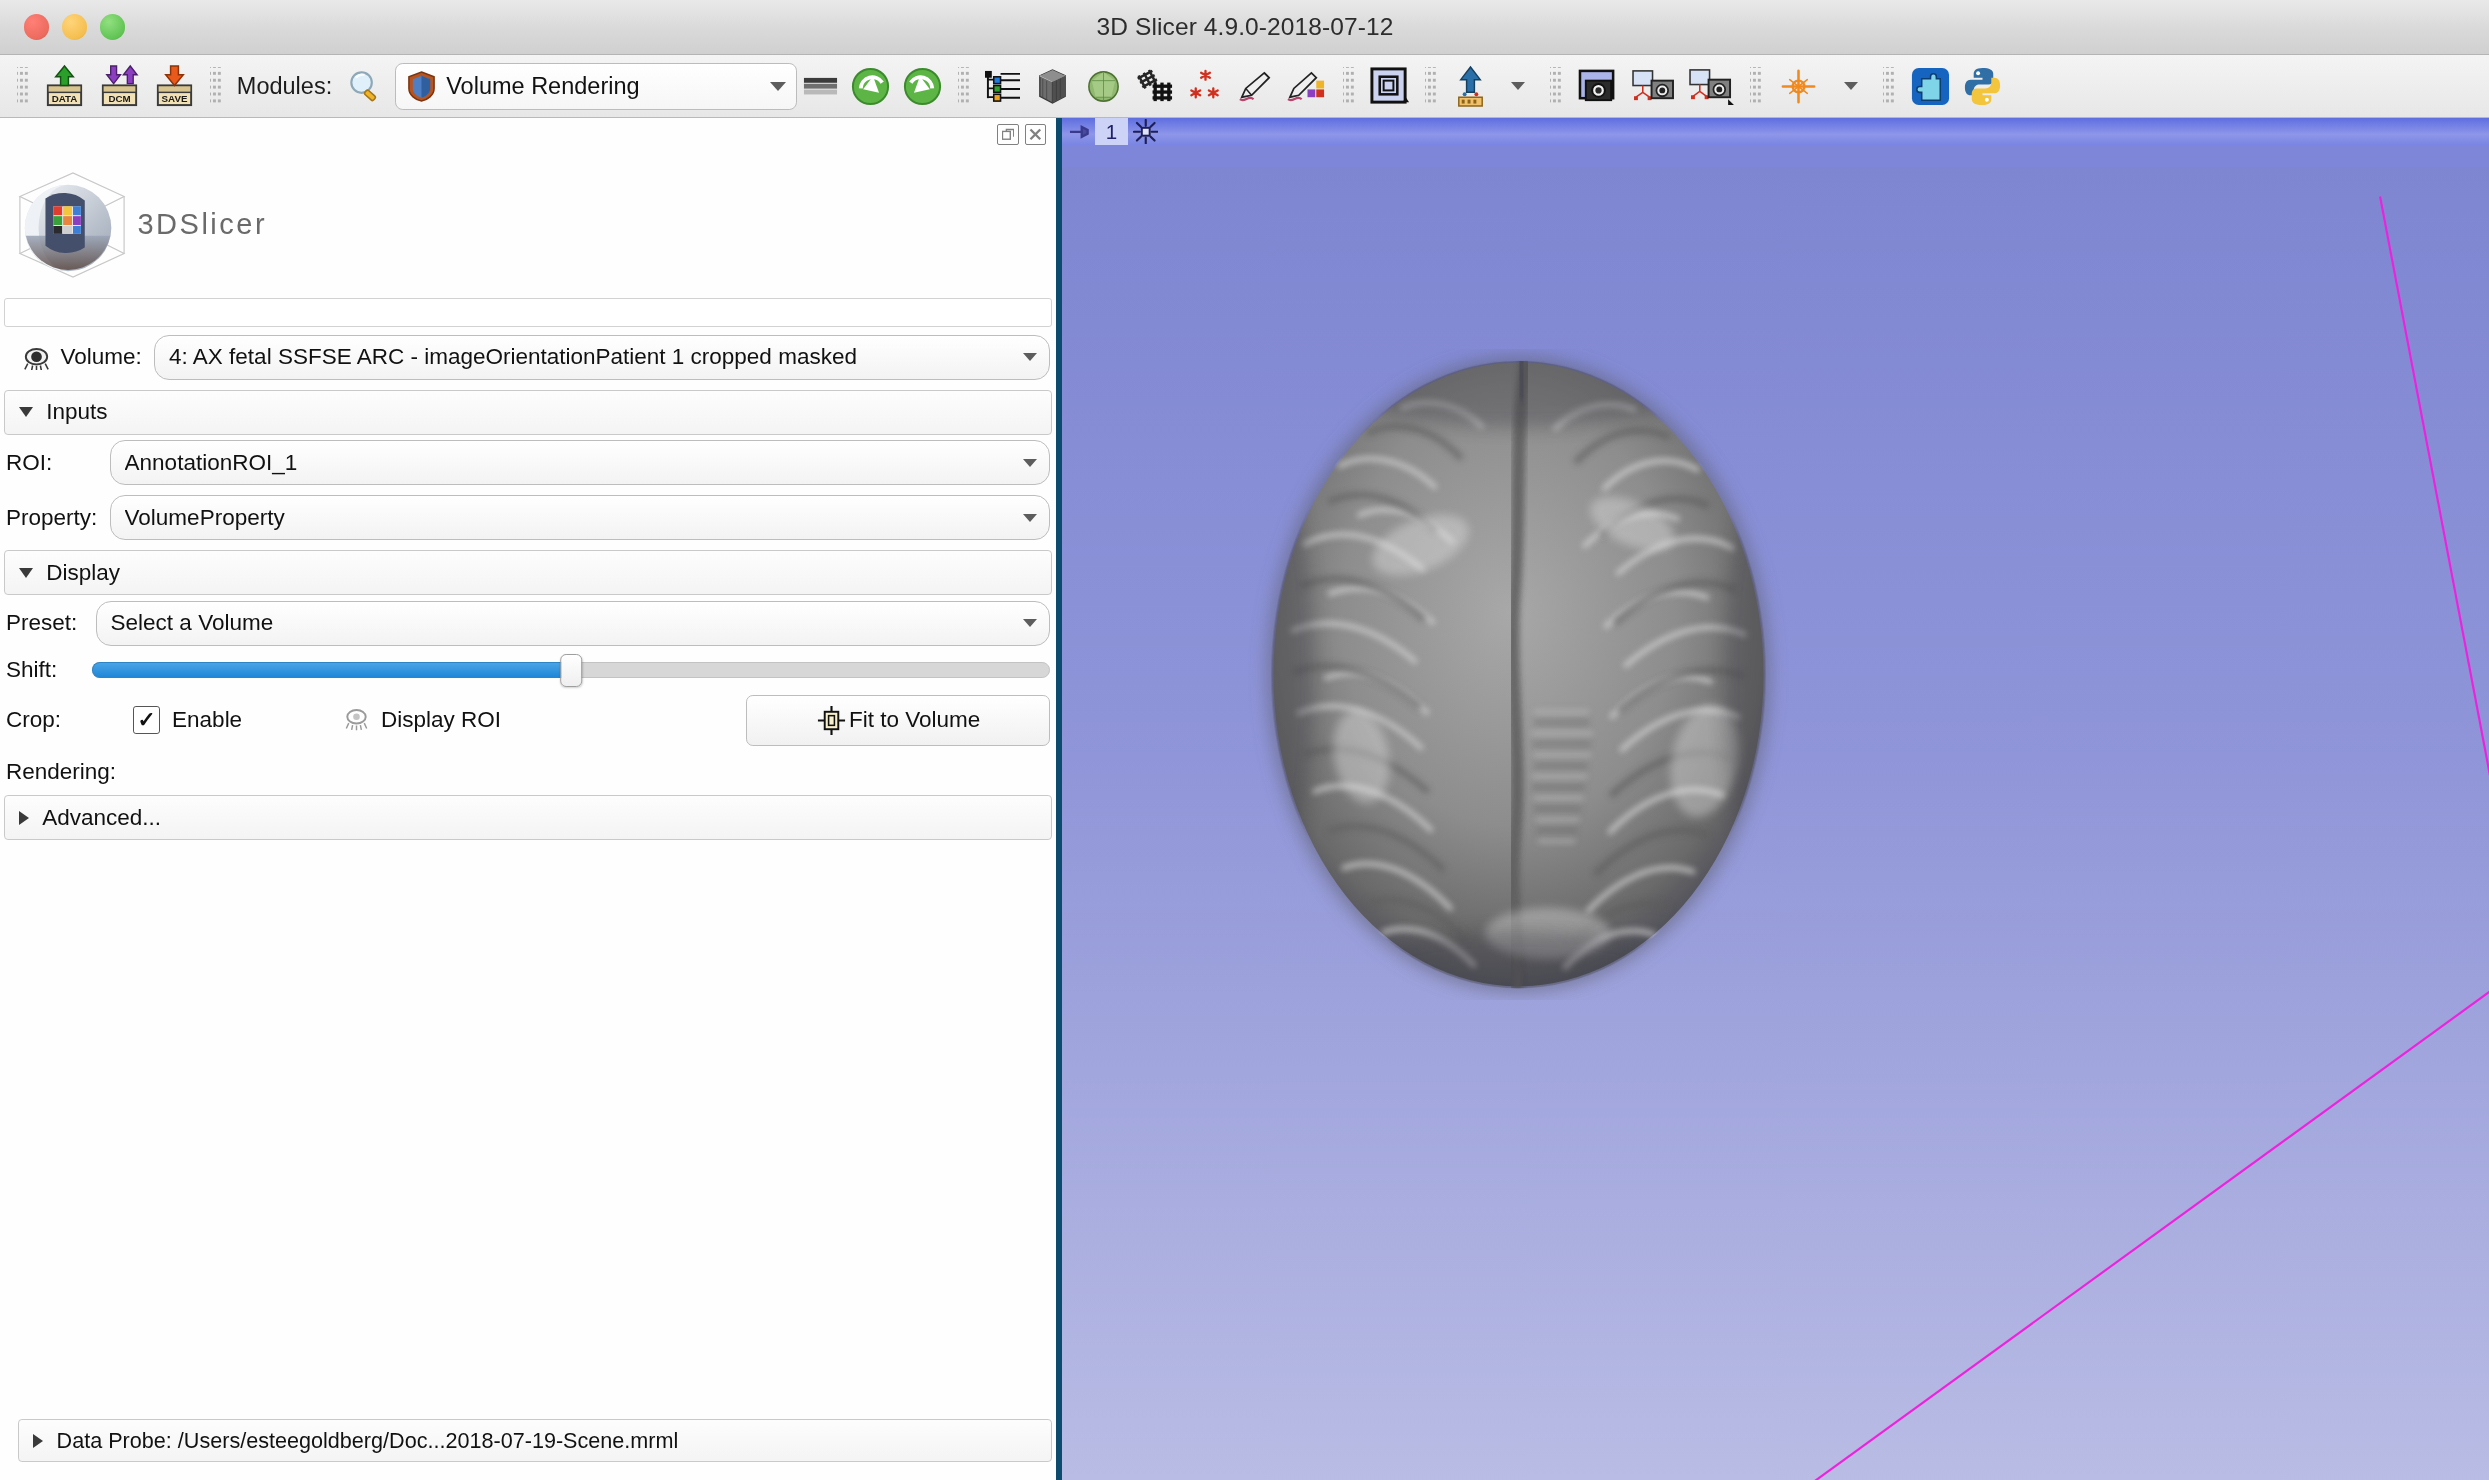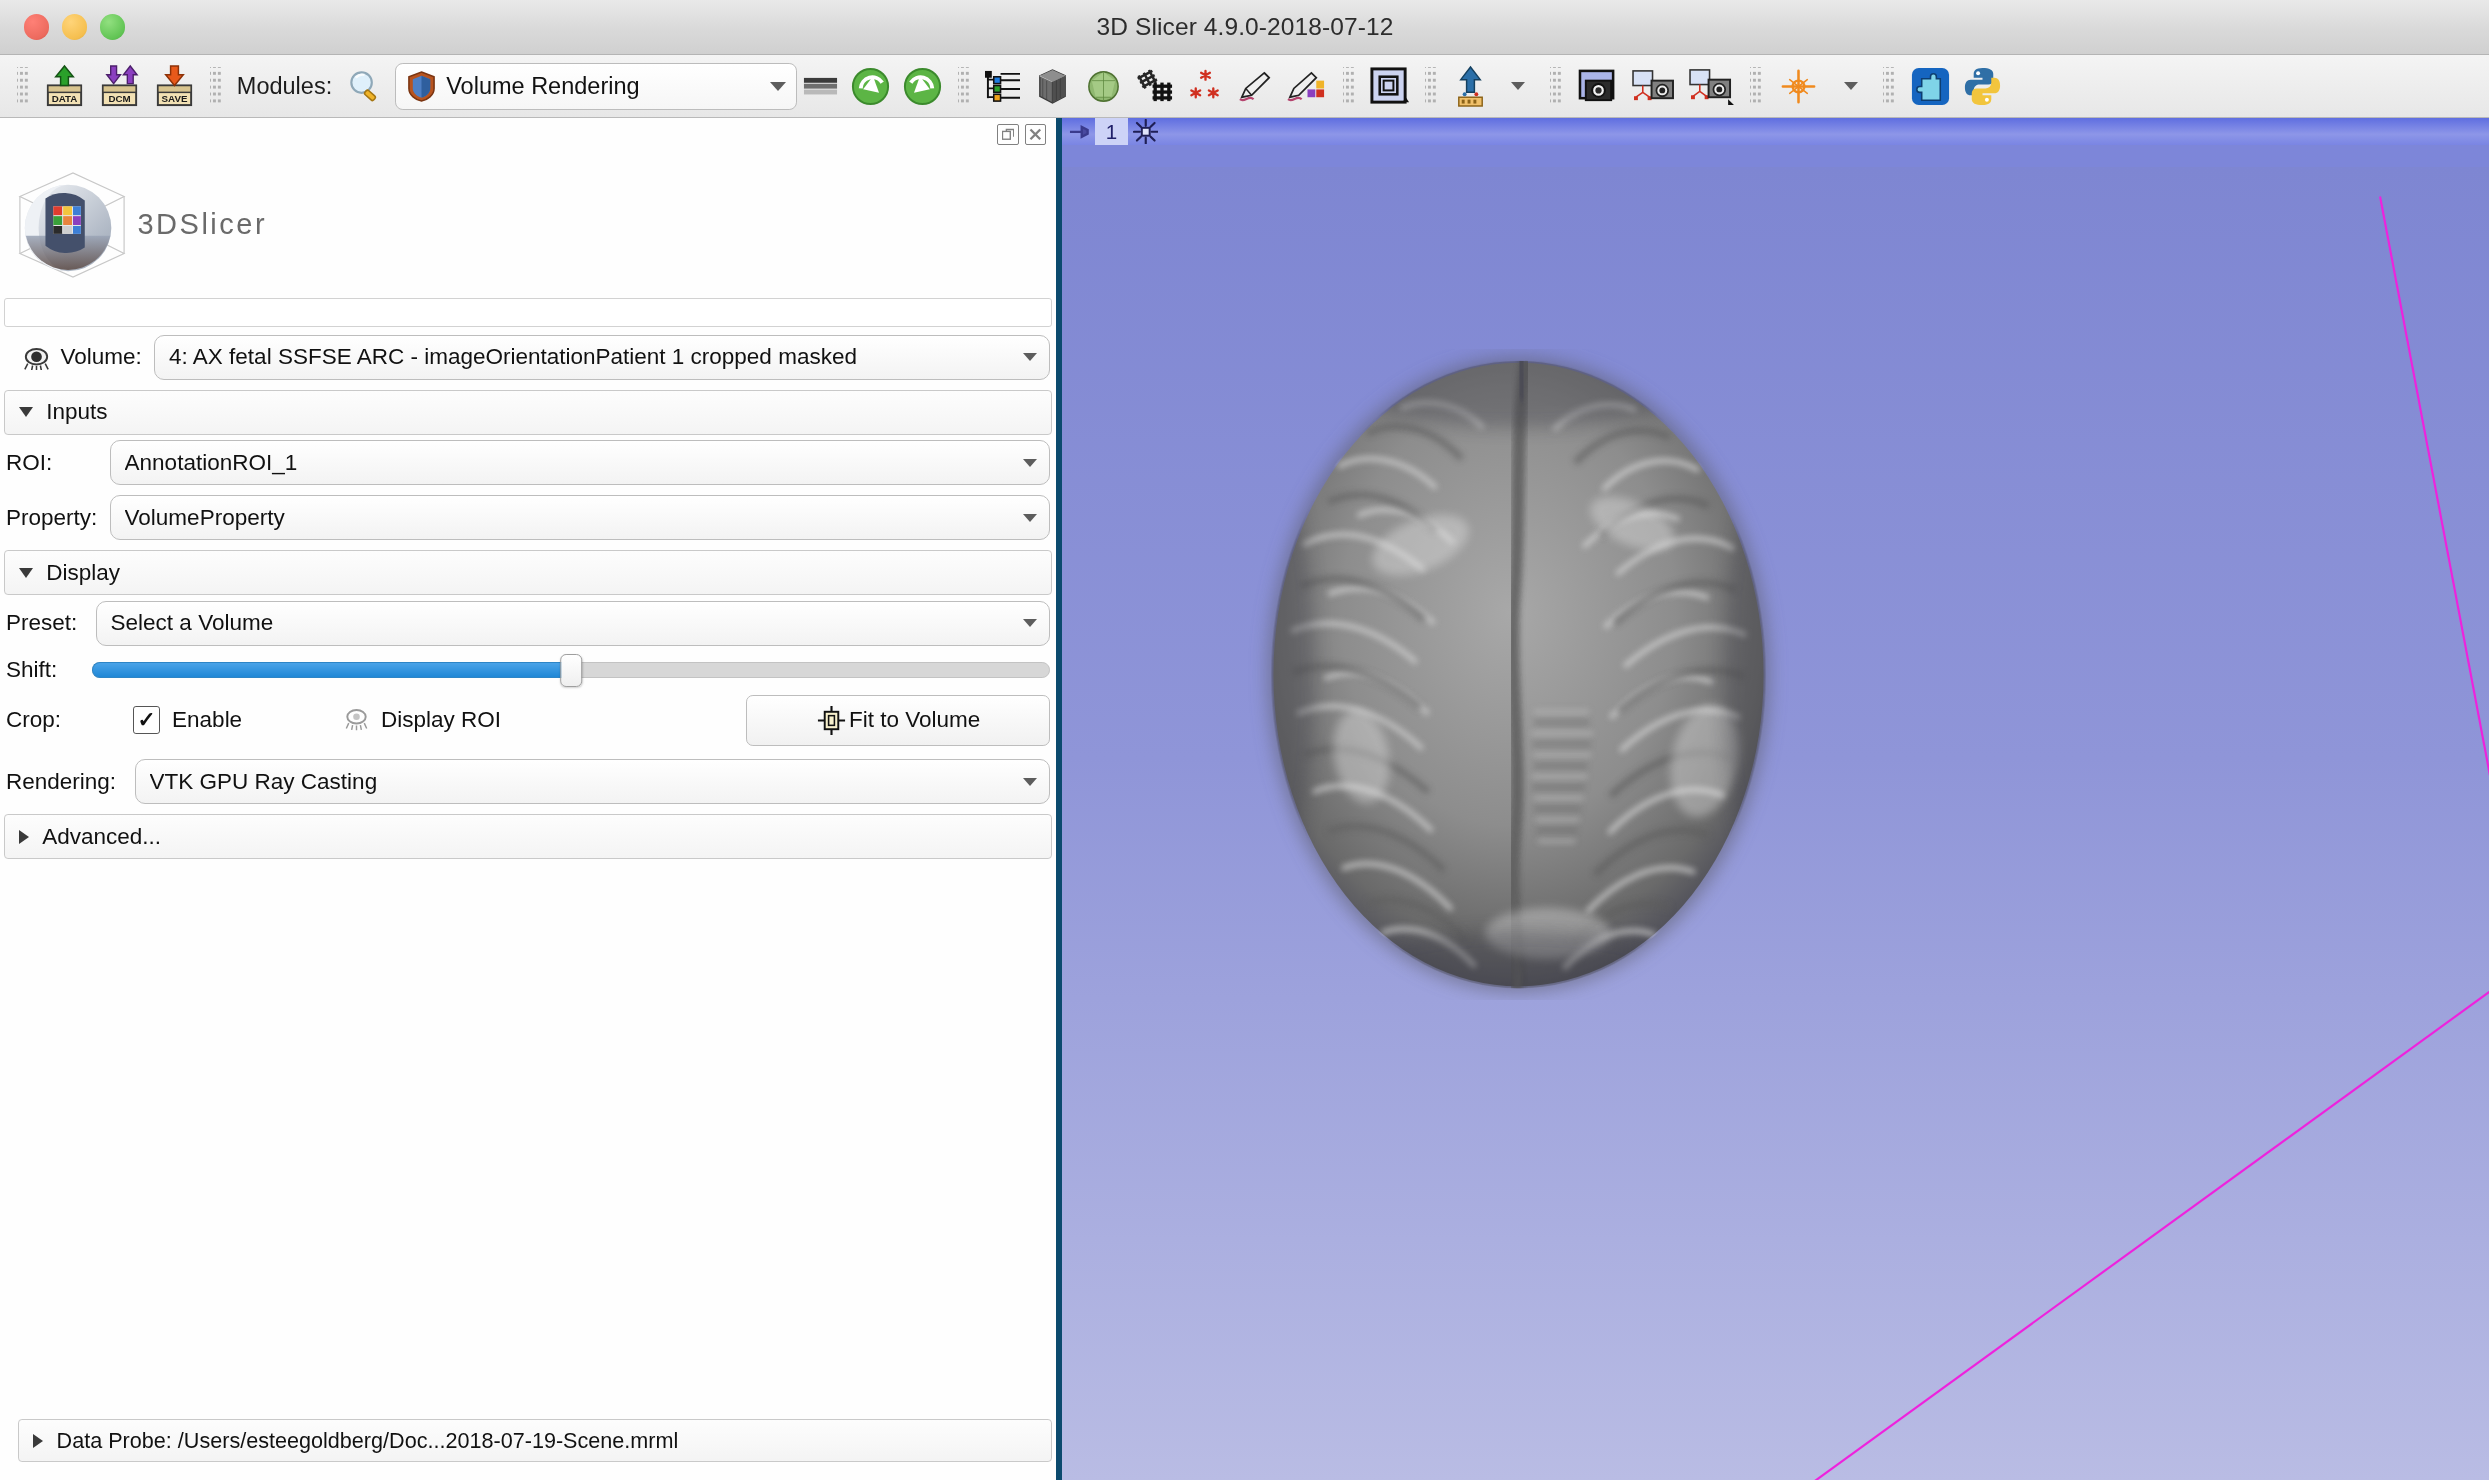--- a/index.html
+++ b/index.html
@@ -119,21 +119,21 @@
   .lbl-w-volume { width: 94px; }
   .lbl-w-roi    { width: 104px; }
   .lbl-w-shift  { width: 86px; }
   .lbl-w-crop   { width: 127px; }
   .lbl-w-render { width: 129px; }
   .lbl-w-preset { width: 90px; }
 
   .combo {
     flex: 1 1 auto; height: 45px;
     background: linear-gradient(to bottom,#ffffff,#f3f3f3);
-    border: 1px solid #bdbdbd; border-radius: 10px;
+    border: 1px solid #bdbdbd; border-radius: 15px;
     display: flex; align-items: center; padding: 0 11.8px 0 13.7px;
     box-shadow: 0 1px 0 rgba(255,255,255,.9) inset;
   }
   .combo .cval { flex: 1; font-size: 22.5px; color: #111; white-space: nowrap; overflow: hidden; }
 
   .eye-icon { width: 33px; height: 25.5px; flex: 0 0 33px; margin: 0 7.8px 0 13.7px; }
 
   
   .slider-wrap { flex: 1 1 auto; position: relative; height: 29px; display: flex; align-items: center; }
   .slider-track {
@@ -626,24 +626,20 @@
               <rect x="9" y="7" width="14" height="18" fill="#f7f0cc" stroke="#111" stroke-width="2"></rect>
               <rect x="13" y="11" width="6" height="10" fill="none" stroke="#111" stroke-width="1.6"></rect>
               <path d="M2 16 H9 M23 16 H30 M16 1 V7 M16 25 V31" stroke="#111" stroke-width="2.2"></path>
             </svg>
             <span class="bt">Fit to Volume</span>
           </div>
         </div>
 
         <div class="row">
           <span class="rlabel lbl-w-render">Rendering:</span>
-          <div class="combo">
-            <span class="cval">VTK GPU Ray Casting</span>
-            <span class="caret sm"></span>
-          </div>
         </div>
 
         <div class="collapsible" style="margin-top:7.8px;">
           <span class="arrow-right"></span>
           <span class="ctext">Advanced...</span>
         </div>
       </div>
 
       <div class="probe">
         <span class="arrow-right"></span>

